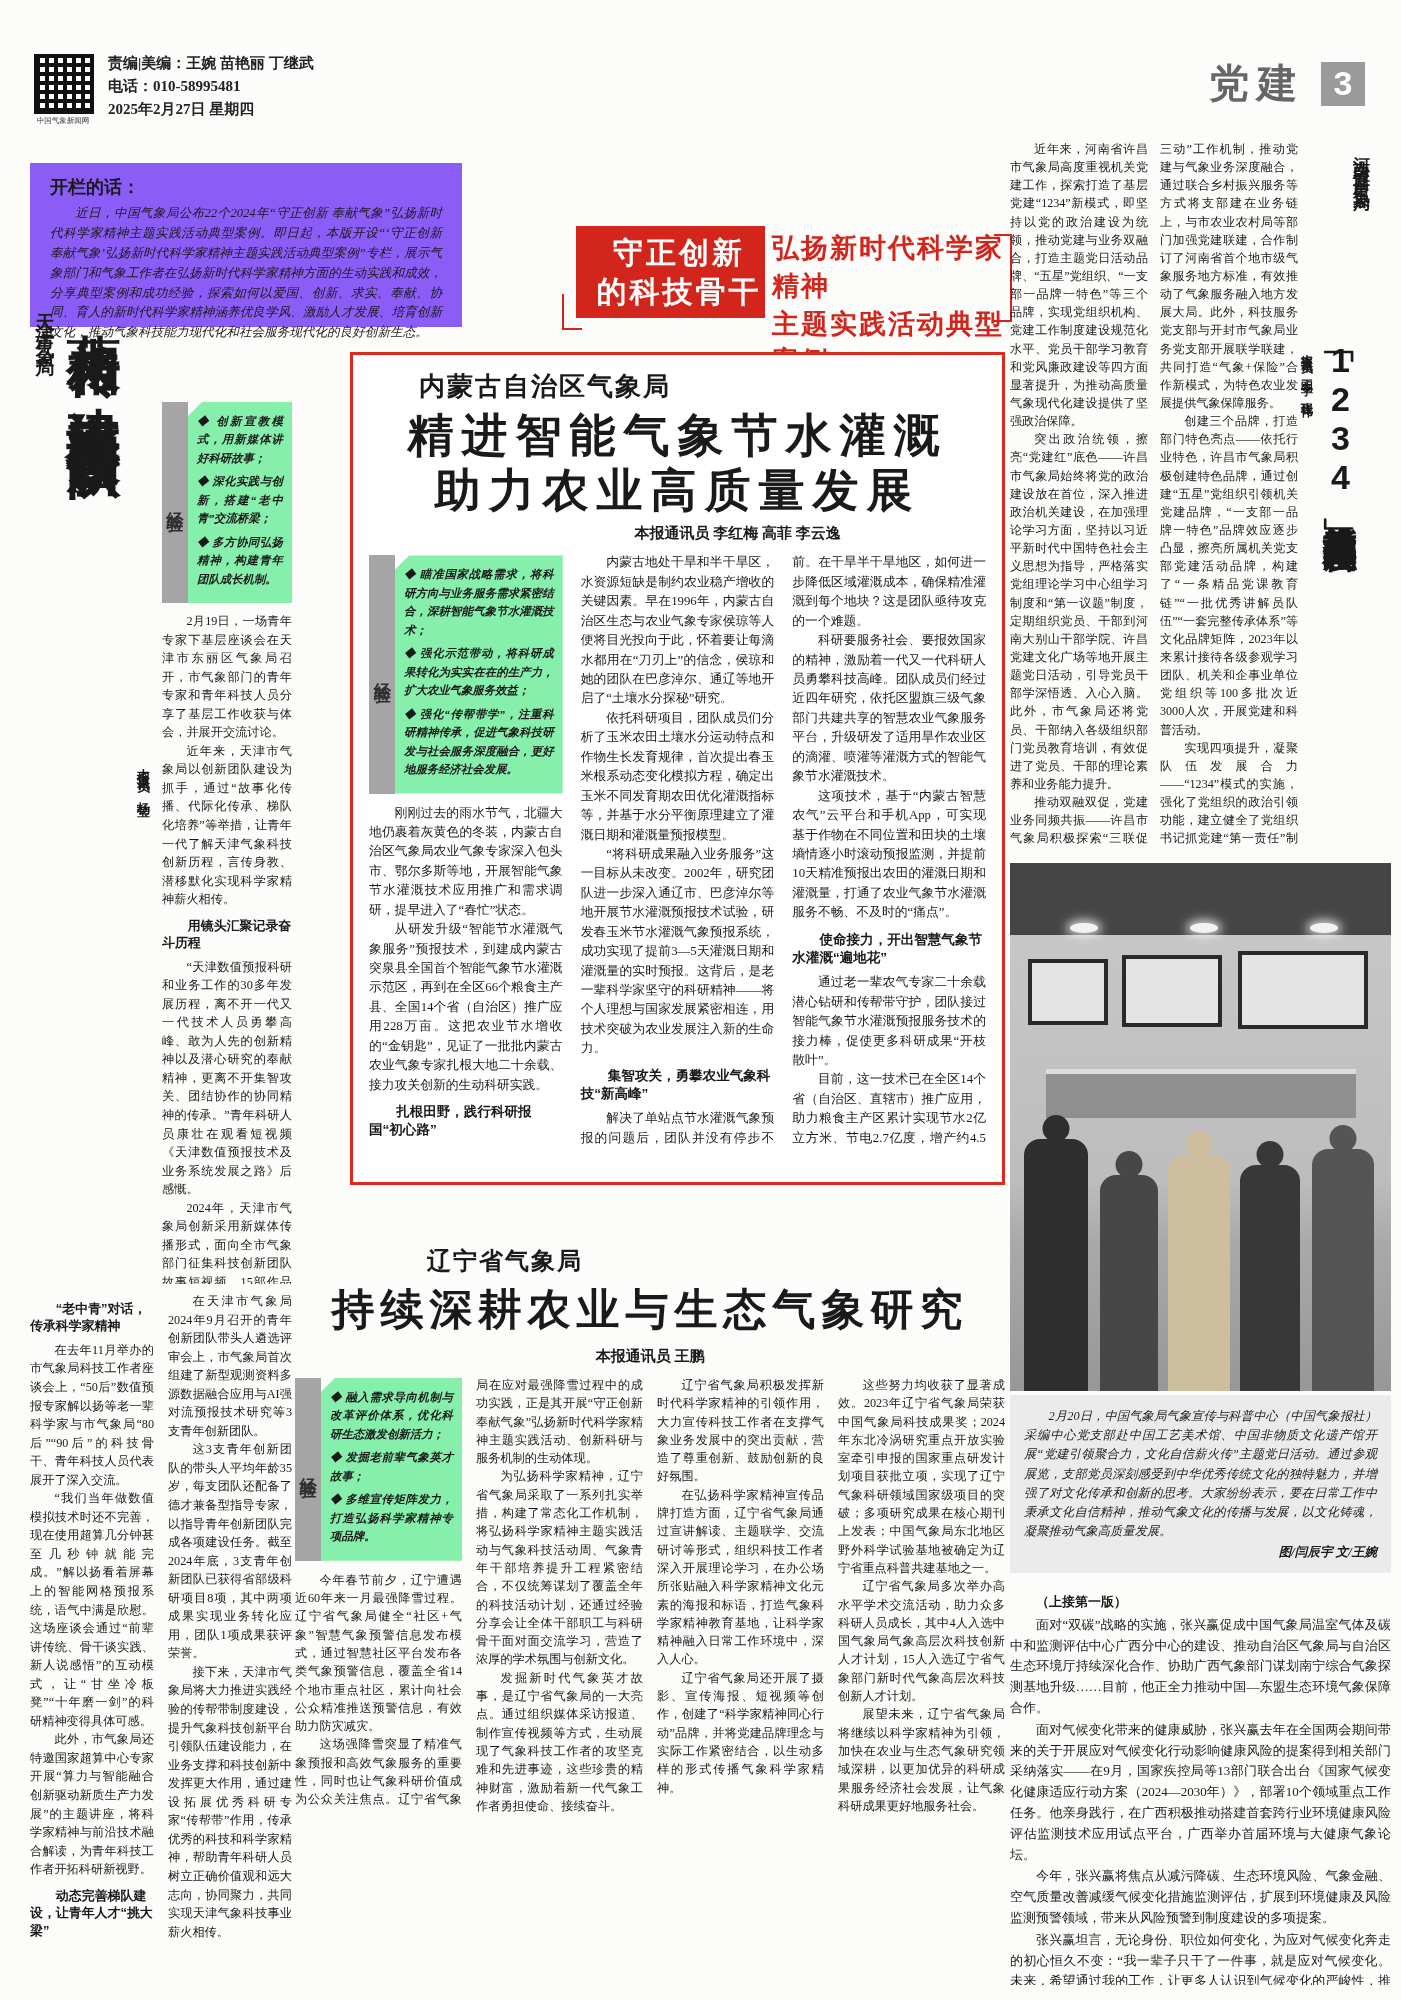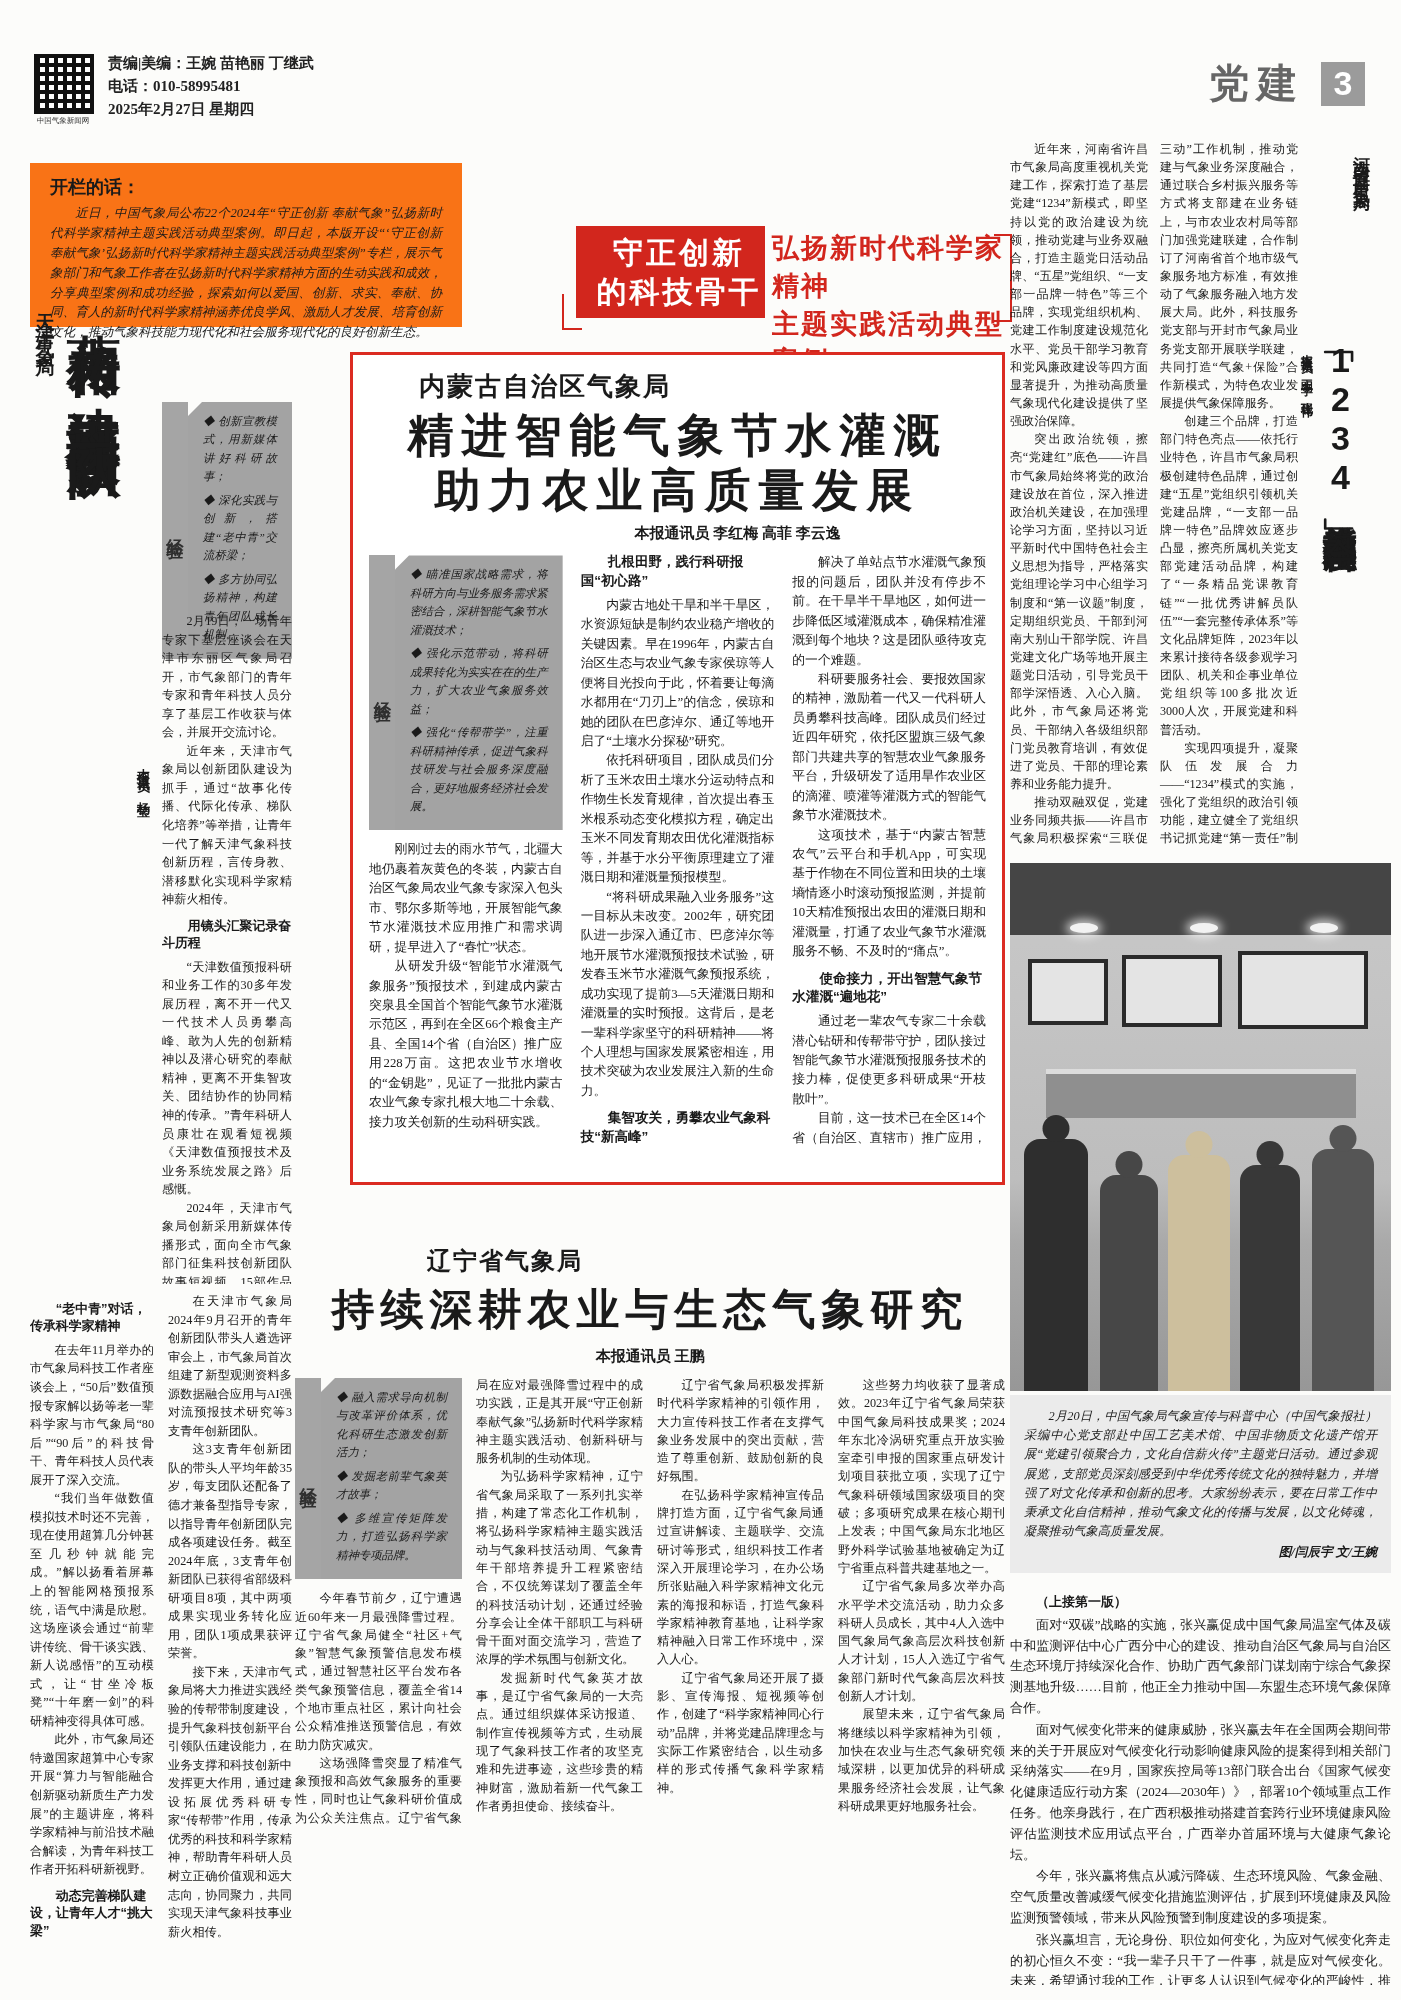--- a/index.html
+++ b/index.html
@@ -15,21 +15,21 @@
   .qr-label{position:absolute;left:0;top:68px;width:66px;font-size:7.5px;text-align:center;color:#333;}
   .ed{position:absolute;left:78px;top:4px;font-size:15px;font-weight:700;line-height:23px;color:#222;}
   .masthead{position:absolute;left:50%;transform:translateX(-50%);top:-14px;
             font-size:62px;font-weight:700;color:#8f8f8f;letter-spacing:5px;font-family:"Liberation Serif",serif;}
   .secmark{position:absolute;right:6px;top:8px;display:flex;align-items:center;gap:16px;}
   .seclabel{font-family:"Liberation Sans",sans-serif;font-weight:700;font-size:40px;color:#666;letter-spacing:8px;}
   .pagebox{width:44px;height:44px;background:#9b9b9b;color:#fff;font-family:"Liberation Sans",sans-serif;
            font-weight:700;font-size:34px;display:flex;align-items:center;justify-content:center;}
 
   
-  .intro{position:absolute;left:30px;top:163px;width:432px;height:164px;background:#f97316;
+  .intro{position:absolute;left:30px;top:163px;width:432px;height:164px;background:#8b5cf6;
          padding:12px 20px;box-sizing:border-box;}
   .intro-title{font-family:"Liberation Sans",sans-serif;font-weight:700;font-size:18px;margin-bottom:5px;}
   .intro-body{font-size:12.6px;font-style:italic;line-height:1.58;text-align:justify;text-indent:2em;}
 
   
   .badge{position:absolute;left:576px;top:226px;width:430px;height:96px;}
   .badge-box{position:absolute;left:0;top:0;width:172px;height:92px;background:#d2261d;color:#ffffff;
              display:flex;flex-direction:column;align-items:center;justify-content:center;
              font-family:"Liberation Sans",sans-serif;font-weight:900;font-size:30px;letter-spacing:3px;line-height:1.3;padding-left:17px;}
   .badge-dot{position:absolute;left:178px;top:34px;color:#d2261d;font-size:34px;font-weight:900;}
@@ -37,21 +37,21 @@
              font-weight:900;font-size:27px;letter-spacing:2px;line-height:1.4;}
   .bk-l{position:absolute;left:-14px;bottom:-8px;width:18px;height:34px;border-left:2px solid #d2261d;border-bottom:2px solid #d2261d;}
   .bk-r{position:absolute;right:-6px;top:8px;width:16px;height:84px;border-right:2px solid #d2261d;
         border-top:2px solid #d2261d;border-bottom:2px solid #d2261d;}
 
   
   .exp{display:flex;align-items:stretch;break-inside:avoid;margin:2px 0 10px;}
   .exp-tab{width:26px;background:#a5a5a5;color:#2f2f2f;display:flex;align-items:center;justify-content:center;
            font-family:"Liberation Sans",sans-serif;font-weight:700;font-size:17px;
            writing-mode:vertical-rl;text-orientation:upright;letter-spacing:6px;}
-  .exp-bd{flex:1;background:#a3a3a3;padding:10px 15px;clip-path:polygon(14px 0,100% 0,100% 100%,0 100%,0 14px);}
+  .exp-bd{flex:1;background:#86efac;padding:10px 9px;clip-path:polygon(14px 0,100% 0,100% 100%,0 100%,0 14px);font-weight:bold;}
   .exp-bd p{margin:0 0 5px;font-size:11.4px;font-style:italic;line-height:1.62;text-align:justify;}
 
   .para{margin:0;text-indent:2em;text-align:justify;}
   .subhead{font-family:"Liberation Sans",sans-serif;font-weight:700;margin:8px 0 6px;text-indent:2em;
            font-size:1.06em;line-height:1.35;text-align:left;}
 
   
   .art-tj{position:absolute;left:30px;top:290px;width:262px;height:1695px;}
   .tj-kicker{position:absolute;left:2px;top:8px;height:190px;font-family:"Liberation Sans",sans-serif;
              font-weight:700;font-size:19px;letter-spacing:9px;}

